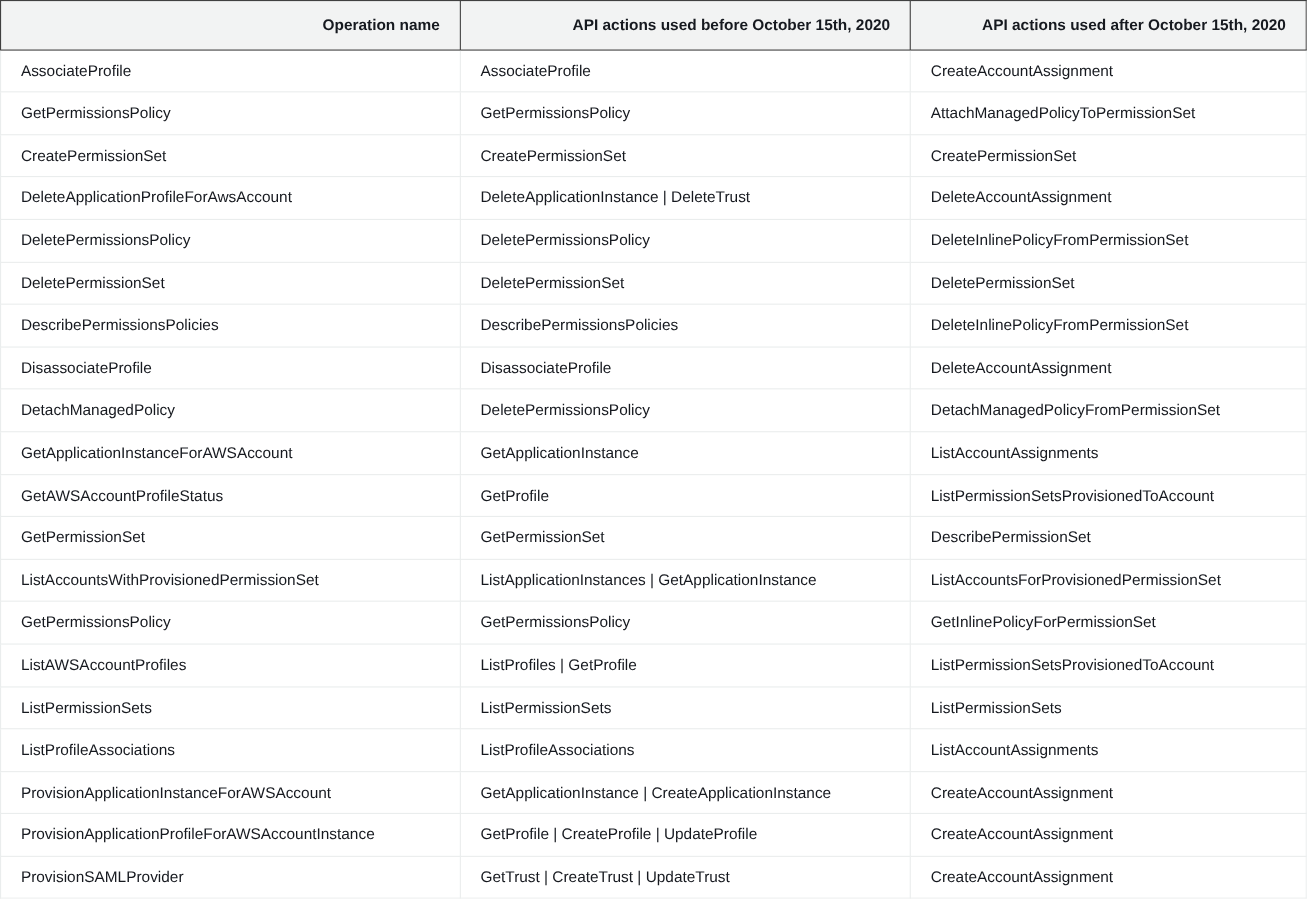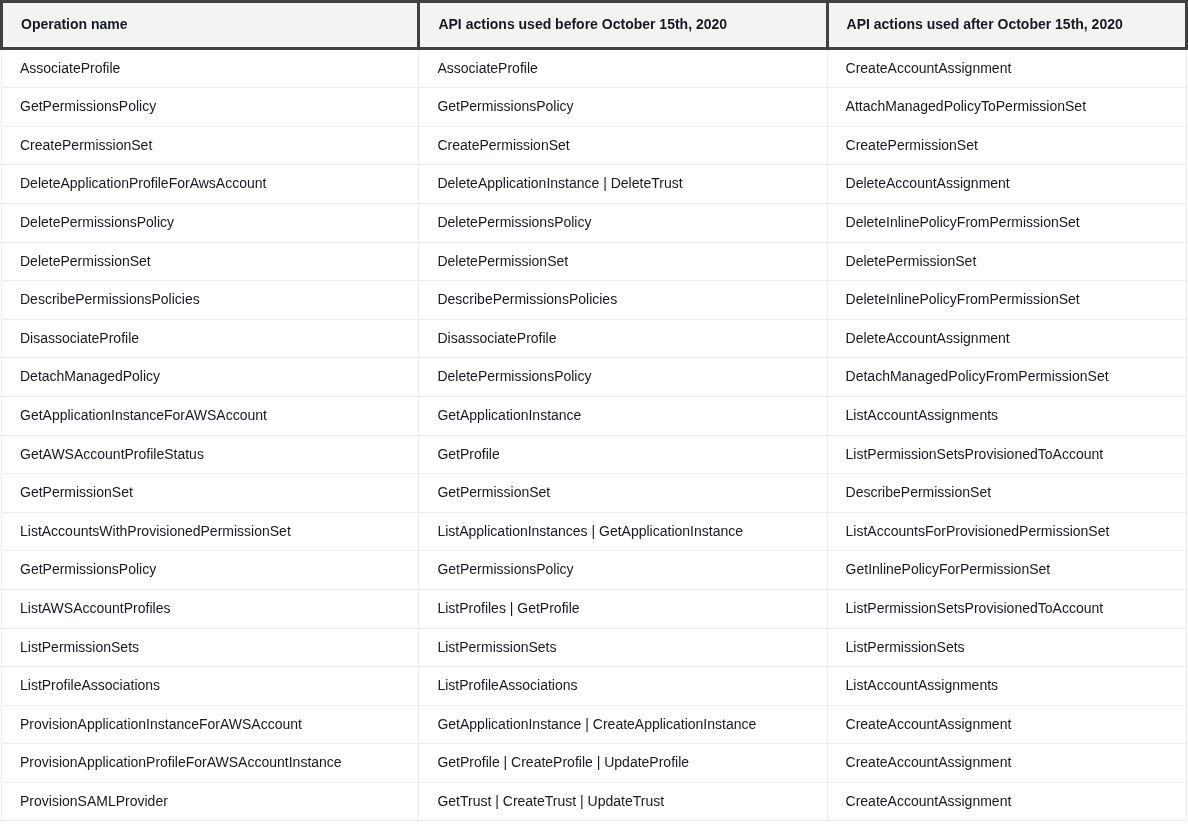--- a/index.html
+++ b/index.html
@@ -17,24 +17,24 @@
     table {
       width: 1188px;
       border-collapse: collapse;
       border: 1px solid #d5dbdb;
       background: #ffffff;
     }
     thead {
       background: #f2f3f3;
     }
     th {
-      text-align: left;
+      text-align: right;
       font-weight: 700;
       padding: 12px 18px;
-      border: 3px solid #404040;
+      border: 1px solid #404040;
       font-size: 14px;
       line-height: 1.4;
       vertical-align: top;
     }
     td {
       padding: 9px 18px;
       border: 1px solid #eaeded;
       font-size: 14px;
       line-height: 1.4;
       vertical-align: top;

